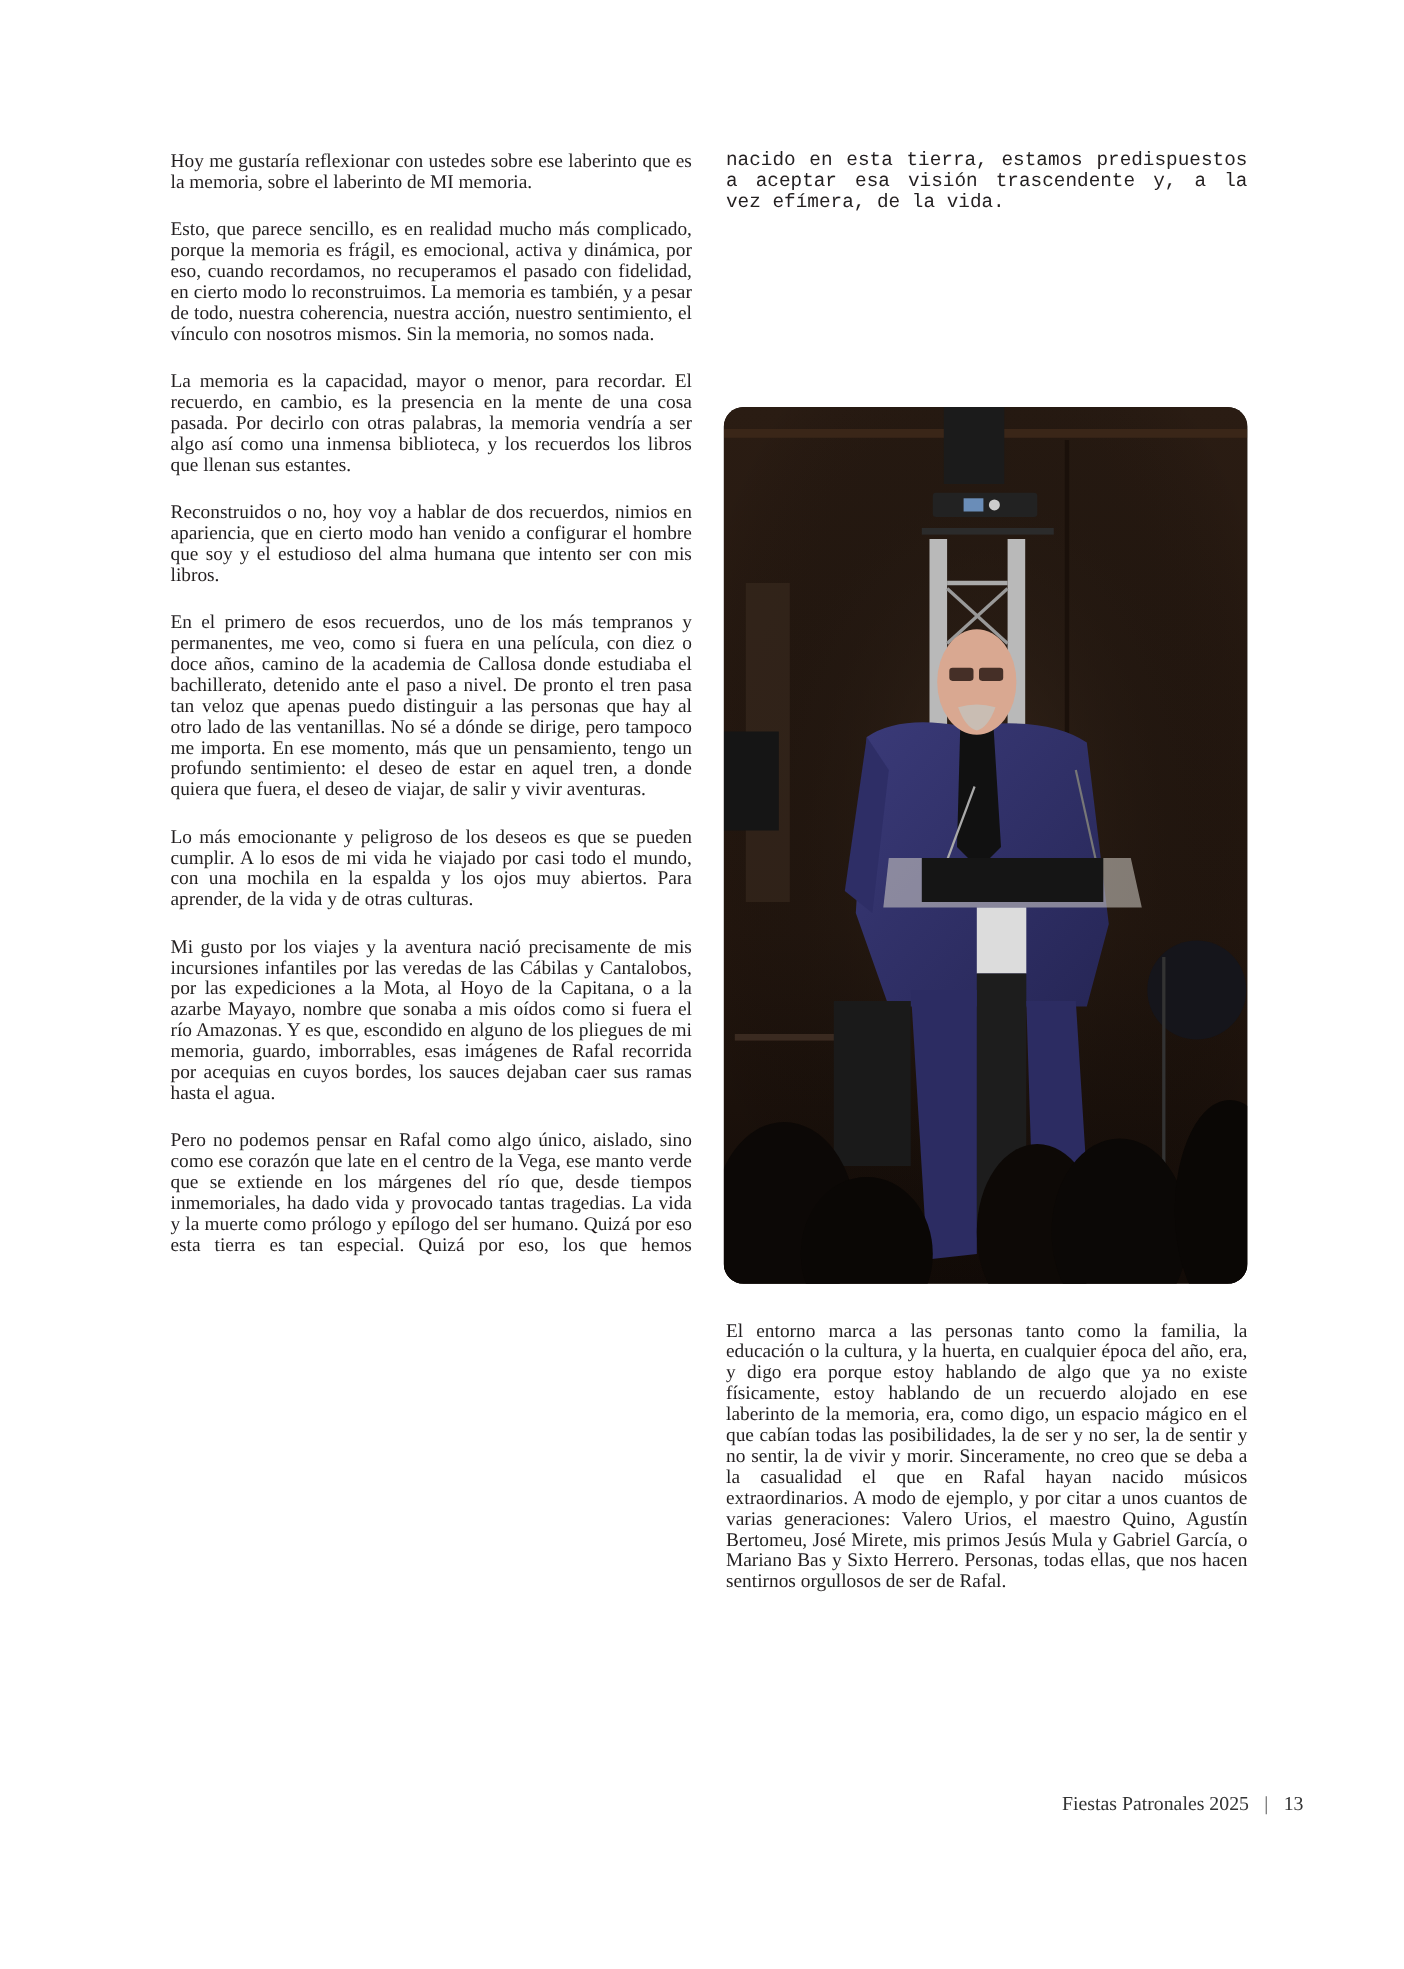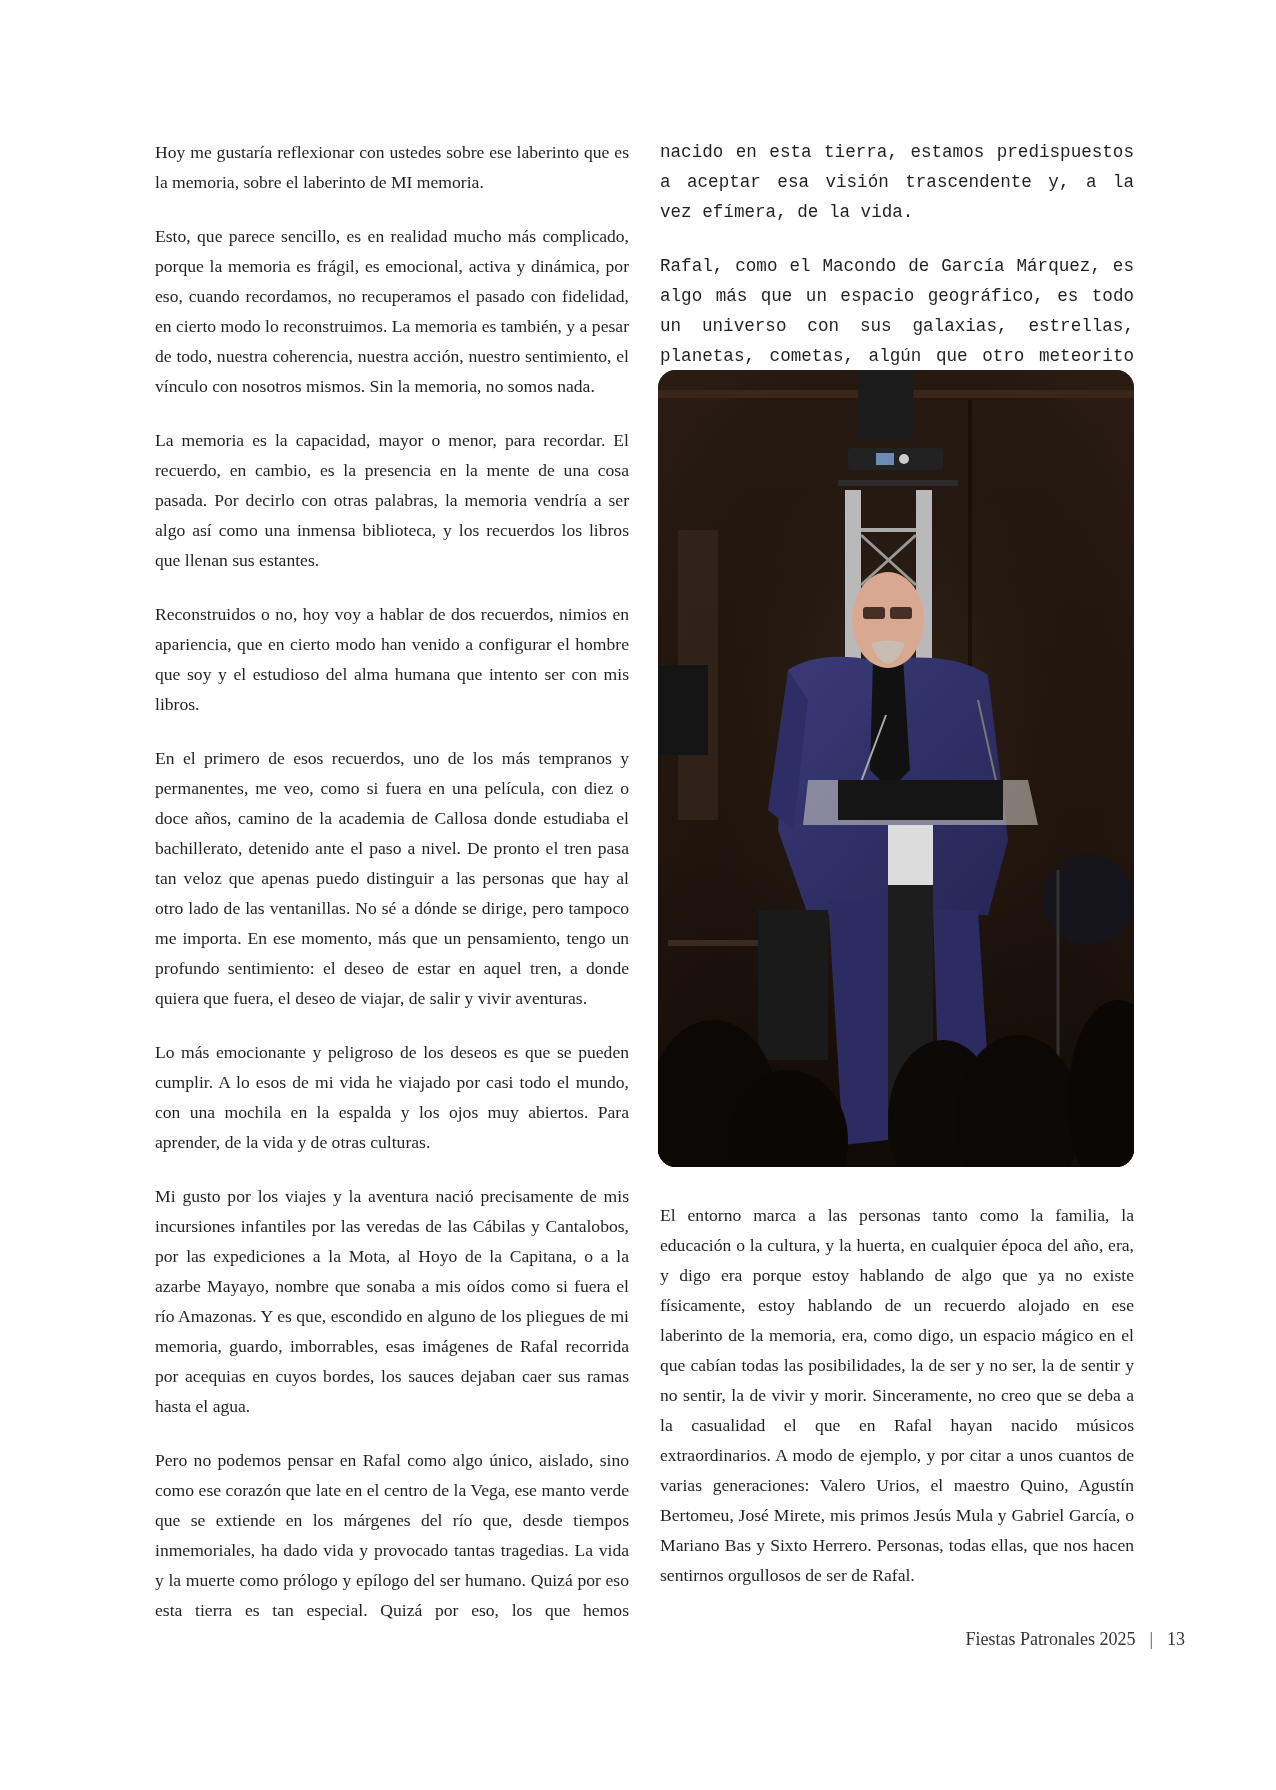--- a/index.html
+++ b/index.html
@@ -3,21 +3,21 @@
   <meta charset="utf-8">
   <style>
     html, body { margin: 0; padding: 0; background: #ffffff; }
     body {
       width: 1276px; height: 1790px; position: relative; overflow: hidden;
       font-family: "Liberation Serif", "DejaVu Serif", serif;
       color: #231f20;
     }
     .col {
       position: absolute; width: 474px;
-      font-size: 17.6px; line-height: 30px;
+      font-size: 17.6px; line-height: 19px;
       text-align: justify; hyphens: manual;
     }
     .col p { margin: 0 0 24px 0; }
     #col-left { left: 155px; top: 137px; }
     #col-right-top { left: 660px; top: 137px; font-family: Liberation Mono, monospace; }
     #col-right-bottom { left: 660px; top: 1200px; }
 
     .photo {
       position: absolute; left: 658px; top: 370px; width: 476px; height: 797px;
       border-radius: 18px; overflow: hidden; background: #1a120d;
@@ -40,21 +40,20 @@
   <p>La memoria es la capacidad, mayor o menor, para re­cordar. El recuerdo, en cambio, es la presencia en la mente de una cosa pasada. Por decirlo con otras pala­bras, la memoria vendría a ser algo así como una in­mensa biblioteca, y los recuerdos los libros que llenan sus estantes.</p>
   <p>Reconstruidos o no, hoy voy a hablar de dos recuerdos, nimios en apariencia, que en cierto modo han venido a configurar el hombre que soy y el estudioso del alma humana que intento ser con mis libros.</p>
   <p>En el primero de esos recuerdos, uno de los más tempranos y permanentes, me veo, como si fuera en una película, con diez o doce años, camino de la academia de Callosa donde estudiaba el bachillerato, detenido ante el paso a nivel. De pronto el tren pasa tan veloz que apenas puedo distinguir a las personas que hay al otro lado de las ventanillas. No sé a dónde se dirige, pero tampoco me importa. En ese momento, más que un pensamiento, tengo un profundo sentimiento: el deseo de estar en aquel tren, a donde quiera que fuera, el deseo de viajar, de salir y vivir aventuras.</p>
   <p>Lo más emocionante y peligroso de los deseos es que se pueden cumplir. A lo esos de mi vida he viajado por casi todo el mundo, con una mochila en la espalda y los ojos muy abiertos. Para aprender, de la vida y de otras culturas.</p>
   <p>Mi gusto por los viajes y la aventura nació precisamente de mis incursiones infantiles por las veredas de las Cábilas y Cantalobos, por las expediciones a la Mota, al Hoyo de la Capitana, o a la azarbe Mayayo, nombre que sonaba a mis oídos como si fuera el río Amazonas. Y es que, escondido en alguno de los pliegues de mi memoria, guardo, imborrables, esas imágenes de Rafal recorrida por acequias en cuyos bordes, los sauces dejaban caer sus ramas hasta el agua.</p>
   <p style="text-align-last: justify;">Pero no podemos pensar en Rafal como algo único, aislado, sino como ese corazón que late en el centro de la Vega, ese manto verde que se extiende en los márgenes del río que, desde tiempos inmemoriales, ha dado vida y provocado tantas tragedias. La vida y la muerte como prólogo y epílogo del ser humano. Quizá por eso esta tierra es tan especial. Quizá por eso, los que hemos</p>
 </div>
 
 <div id="col-right-top" class="col">
   <p>nacido en esta tierra, estamos predispuestos a aceptar esa visión trascendente y, a la vez efímera, de la vida.</p>
-  <p>Rafal, como el Macondo de García Márquez, es algo más que un espacio geográfico, es todo un universo con sus galaxias, estrellas, planetas, cometas, algún que otro meteorito y, por supuesto, agujeros negros.</p>
 </div>
 
 <div class="photo">
   <svg viewBox="0 0 476 797" preserveAspectRatio="none">
     <defs>
       <linearGradient id="bg" x1="0" y1="0" x2="0" y2="1">
         <stop offset="0" stop-color="#2a1c13"></stop>
         <stop offset="0.6" stop-color="#24170f"></stop>
         <stop offset="1" stop-color="#120b07"></stop>
       </linearGradient>

